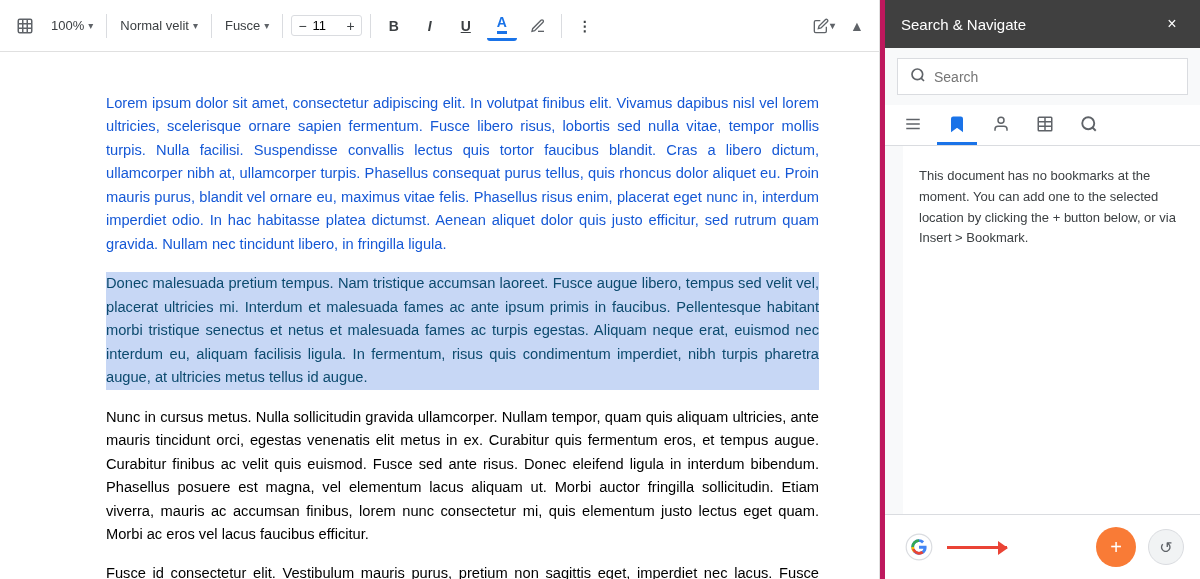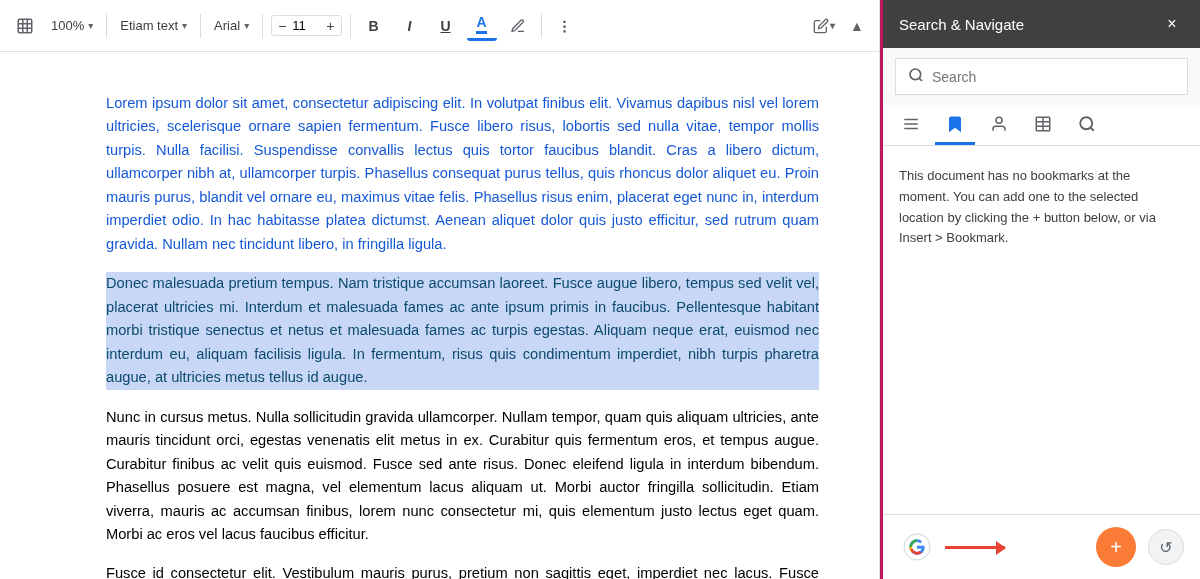--- a/index.html
+++ b/index.html
@@ -118,21 +118,21 @@
     .doc-content::-webkit-scrollbar-track { background: #f1f1f1; }
     .doc-content::-webkit-scrollbar-thumb { background: #c1c1c1; border-radius: 4px; }
 
     
     .right-panel {
       width: 320px;
       flex-shrink: 0;
       display: flex;
       flex-direction: column;
       background: #f8f9fa;
-      border-left: 3px solid #be185d;
+      border-left: 5px solid #be185d;
     }
 
     .panel-header {
       display: flex;
       align-items: center;
       justify-content: space-between;
       padding: 12px 16px;
       background: #404040;
       color: #fff;
     }
@@ -204,20 +204,21 @@
       color: #1a73e8;
       border-bottom: 3px solid #1a73e8;
     }
 
     
     .panel-body {
       flex: 1;
       padding: 20px 16px;
       overflow-y: auto;
       background: #fff;
+      margin-left: 18px;
     }
 
     .bookmark-empty-msg {
       font-size: 13px;
       color: #3c4043;
       line-height: 1.6;
     }
 
     
     .panel-bottom {
@@ -330,28 +331,28 @@
     </div>
 
     <div class="toolbar-item zoom-indicator">
       <span>100%</span>
       <span class="chevron">▾</span>
     </div>
 
     <div class="toolbar-separator"></div>
 
     <div class="toolbar-item">
-      <span>Etiam text</span>
+      <span>Normal velit</span>
       <span class="chevron">▾</span>
     </div>
 
     <div class="toolbar-separator"></div>
 
     <div class="toolbar-item">
-      <span>Arial</span>
+      <span>Fusce</span>
       <span class="chevron">▾</span>
     </div>
 
     <div class="toolbar-separator"></div>
 
     <div class="font-size-control">
       <span class="font-size-btn">−</span>
       <span class="font-size-num">11</span>
       <span class="font-size-btn">+</span>
     </div>

